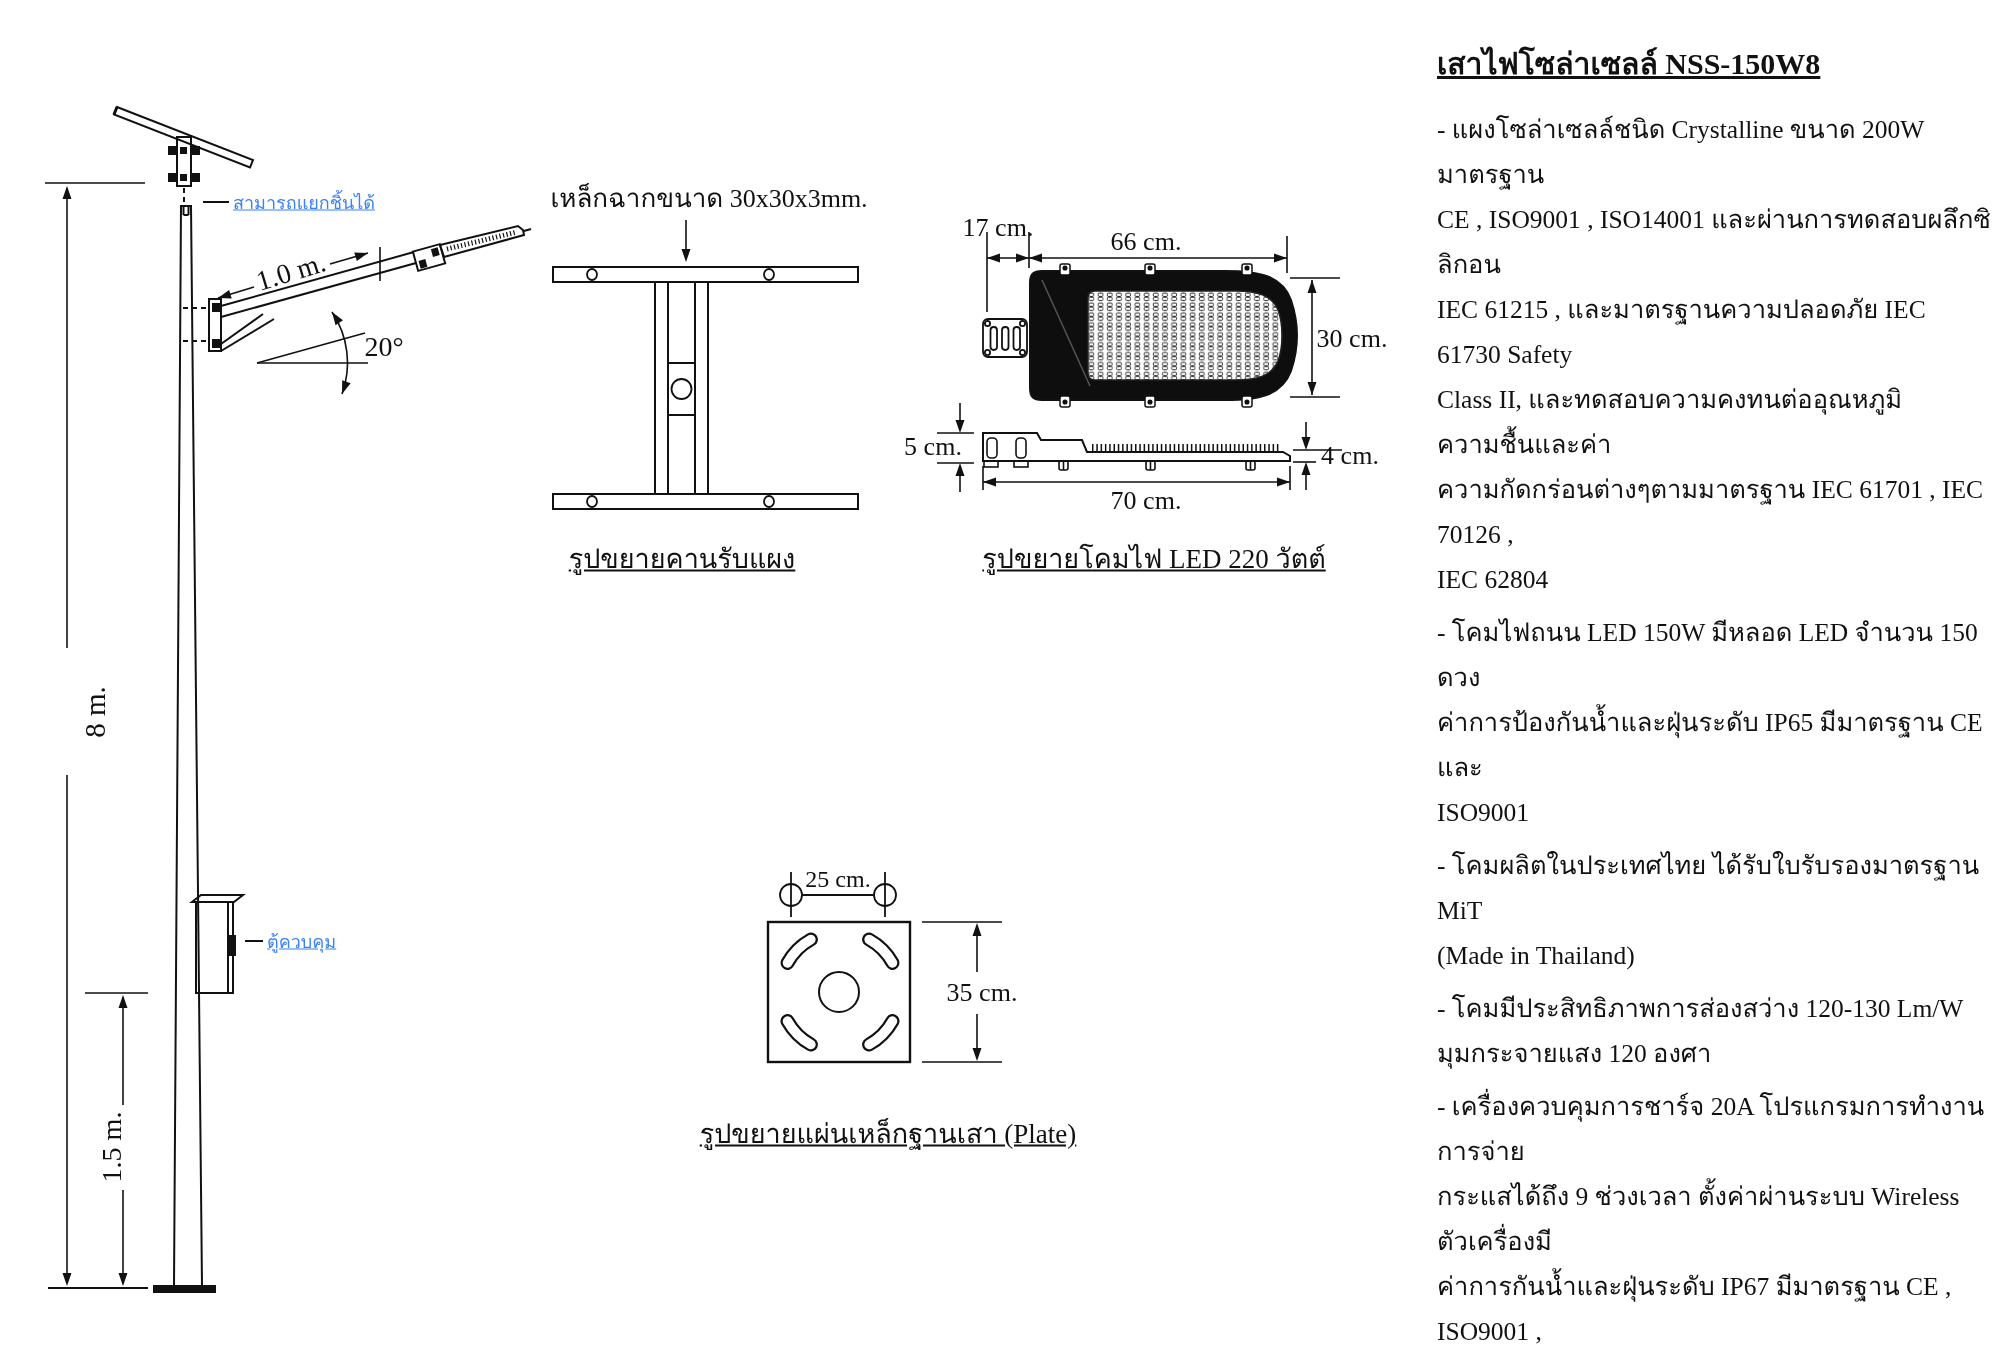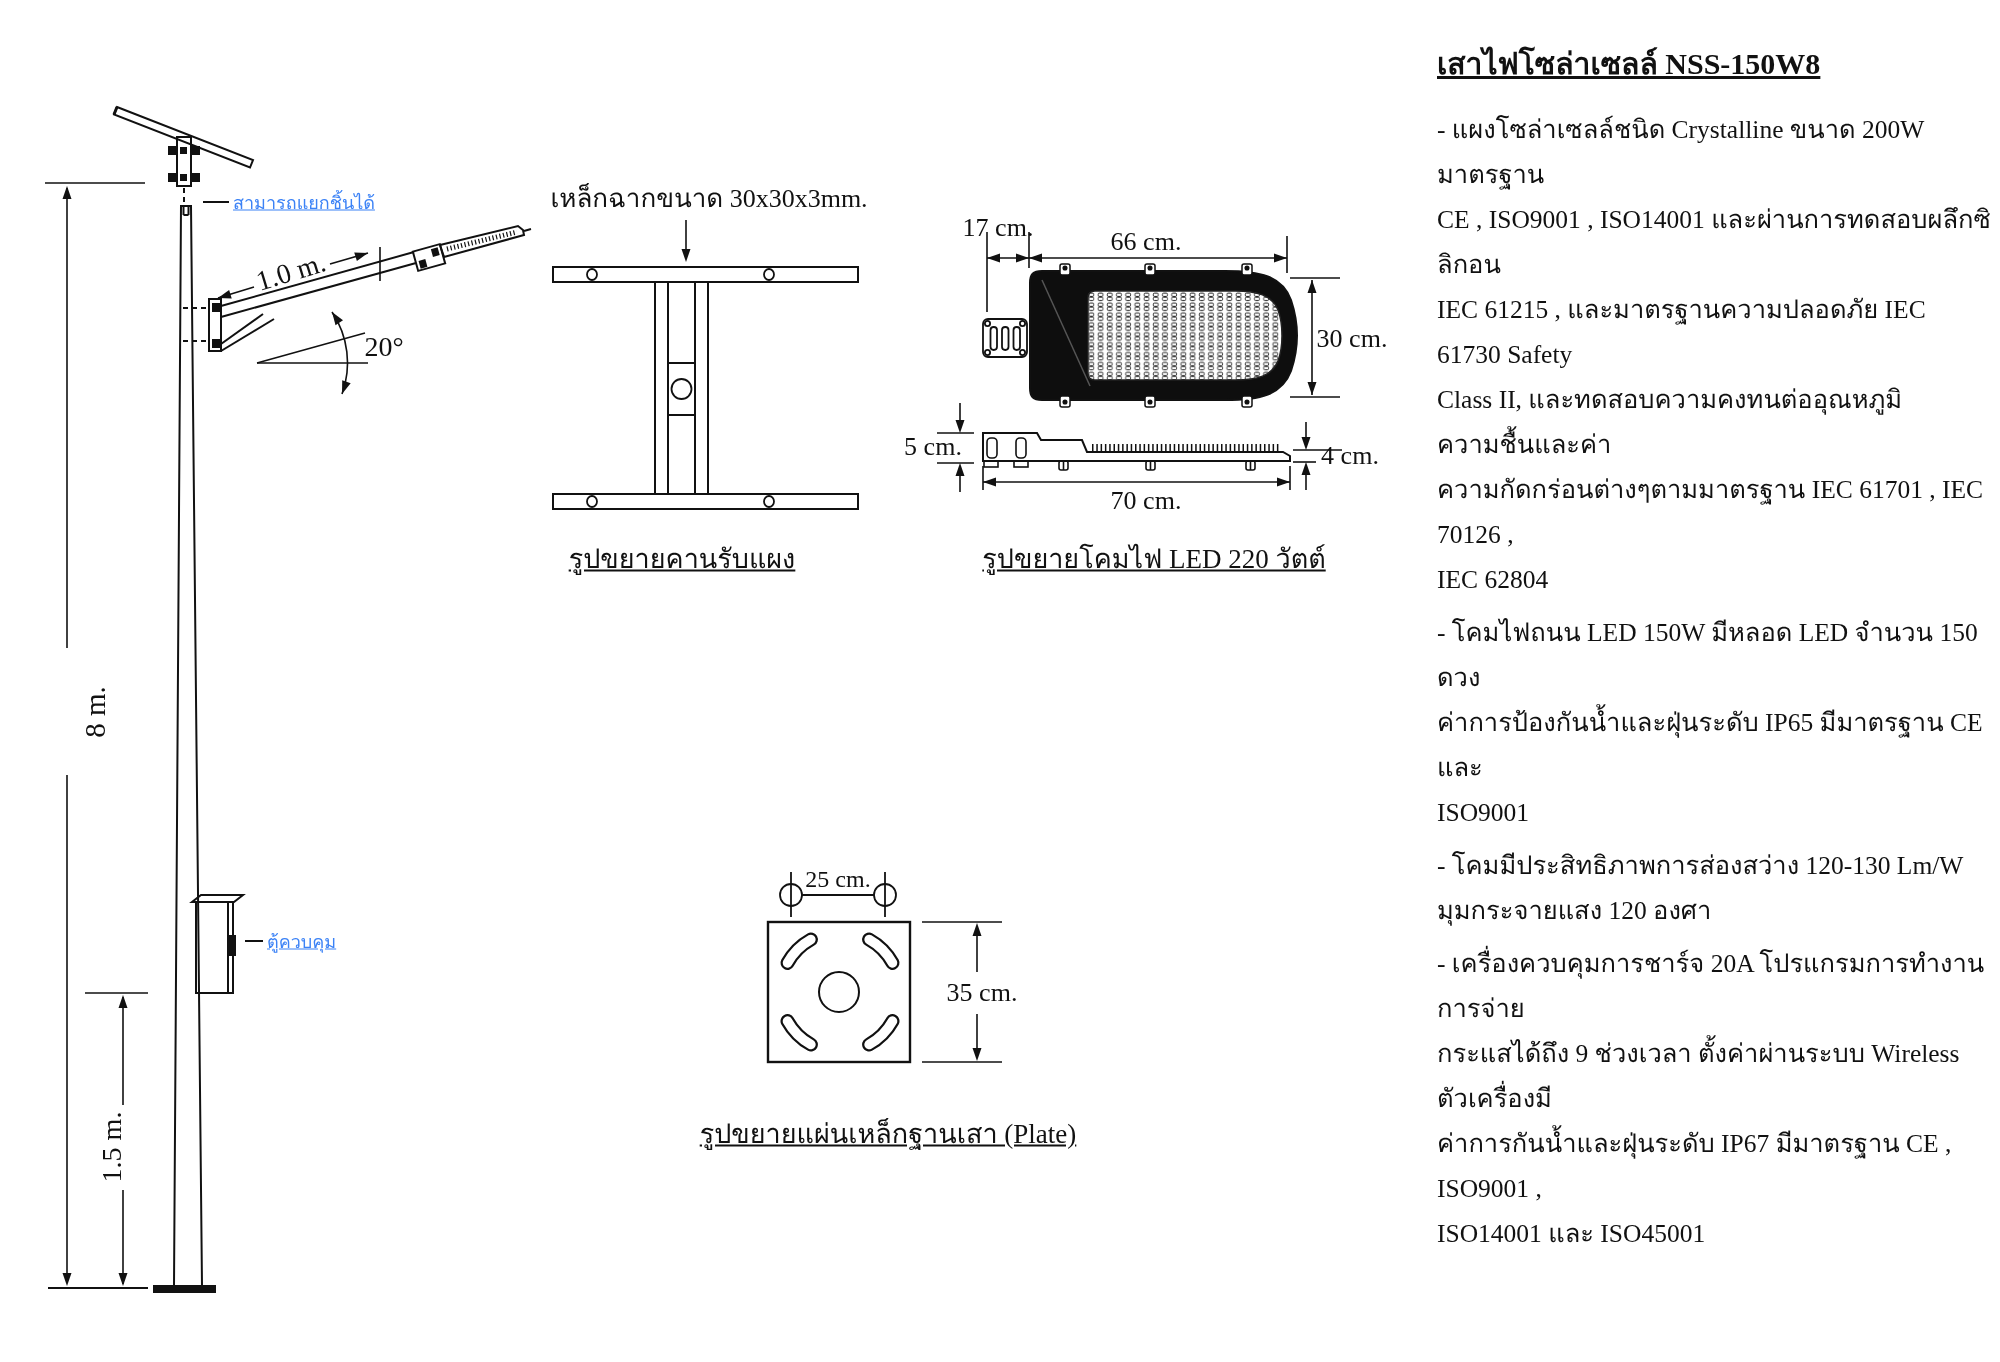--- a/index.html
+++ b/index.html
@@ -294,20 +294,22 @@
     <div class="spec-title">เสาไฟโซล่าเซลล์ NSS-150W8</div>
     <p class="spec-par">- แผงโซล่าเซลล์ชนิด Crystalline ขนาด 200W มาตรฐาน
 CE , ISO9001 , ISO14001 และผ่านการทดสอบผลึกซิลิกอน
 IEC 61215 , และมาตรฐานความปลอดภัย IEC 61730 Safety
 Class II, และทดสอบความคงทนต่ออุณหภูมิ ความชื้นและค่า
 ความกัดกร่อนต่างๆตามมาตรฐาน IEC 61701 , IEC 70126 ,
 IEC 62804</p>
     <p class="spec-par">- โคมไฟถนน LED 150W มีหลอด LED จำนวน 150 ดวง
 ค่าการป้องกันน้ำและฝุ่นระดับ IP65 มีมาตรฐาน CE และ
 ISO9001</p>
+    <p class="spec-par">- โคมผลิตในประเทศไทย ได้รับใบรับรองมาตรฐาน MiT
+(Made in Thailand)</p>
     <p class="spec-par">- โคมมีประสิทธิภาพการส่องสว่าง 120-130 Lm/W
 มุมกระจายแสง 120 องศา</p>
     <p class="spec-par">- เครื่องควบคุมการชาร์จ 20A โปรแกรมการทำงานการจ่าย
 กระแสได้ถึง 9 ช่วงเวลา ตั้งค่าผ่านระบบ Wireless ตัวเครื่องมี
 ค่าการกันน้ำและฝุ่นระดับ IP67 มีมาตรฐาน CE , ISO9001 ,
 ISO14001 และ ISO45001</p>
 
   </div>
 
 </div>

